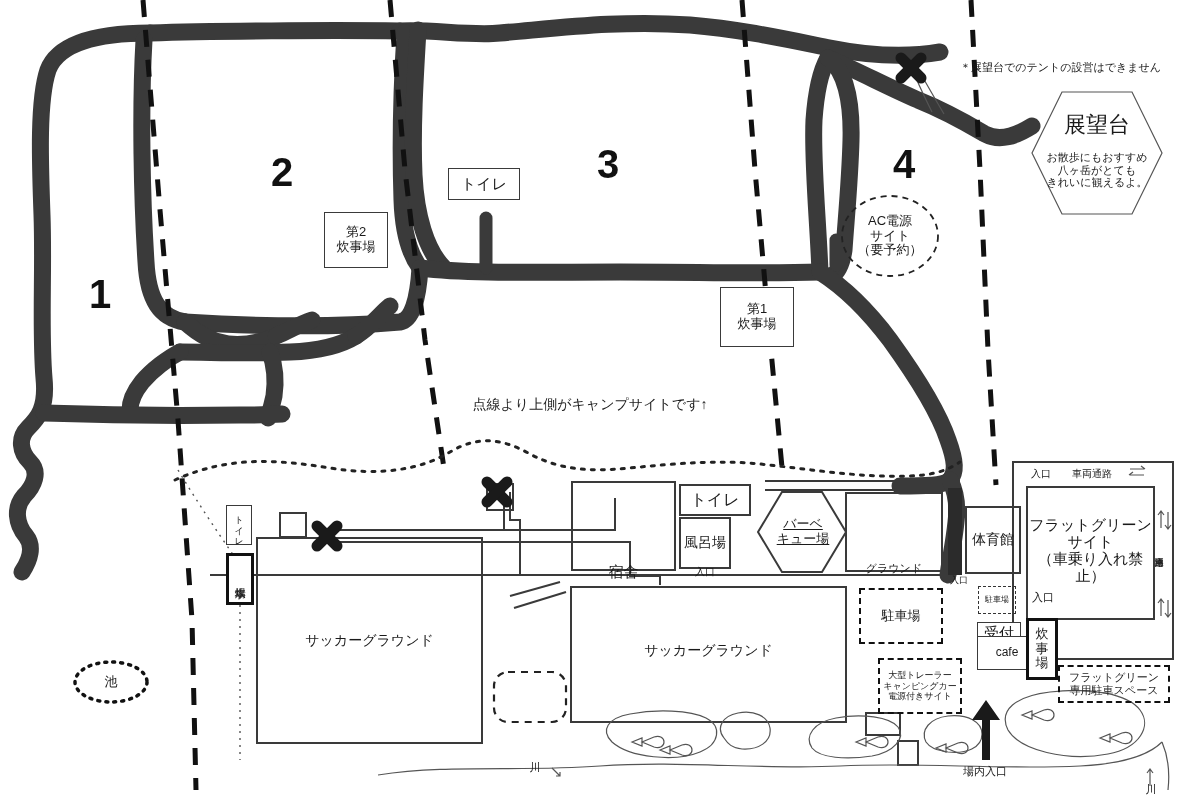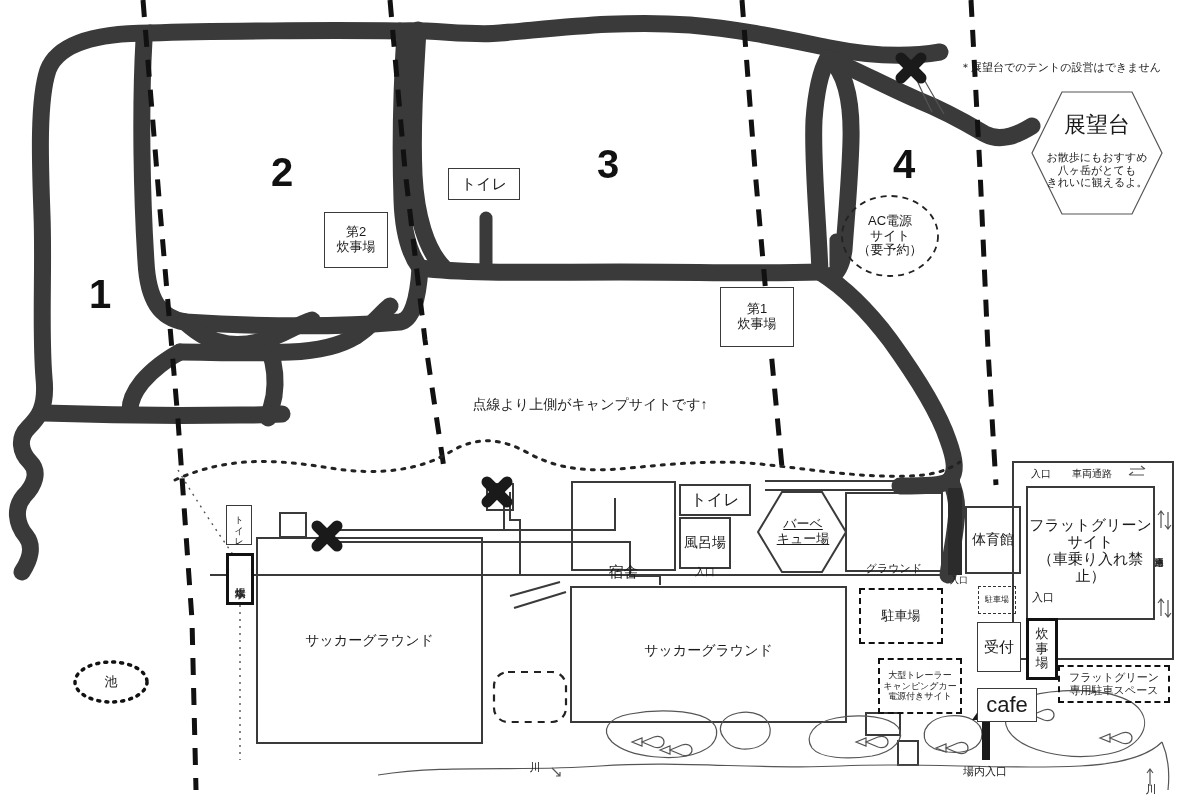--- a/index.html
+++ b/index.html
@@ -231,22 +231,22 @@
   <div class="lbl" style="left:846px;top:526px;width:96px;height:28px;font-size:11px;margin-top:28px;">グラウンド</div>
   <div class="lbl" style="left:966px;top:525px;width:54px;height:28px;font-size:14px;">体育館</div>
   <div class="lbl" style="left:944px;top:574px;width:30px;height:12px;font-size:9px;">入口</div>
 
   <div class="lbl dashbox" style="left:859px;top:588px;width:84px;height:56px;font-size:13px;">駐車場</div>
   <div class="lbl dashbox" style="left:878px;top:658px;width:84px;height:56px;font-size:9px;">大型トレーラー
 キャンピングカー
 電源付きサイト</div>
   <div class="lbl dashbox-thin" style="left:978px;top:586px;width:38px;height:28px;font-size:8px;">駐車場</div>
 
-  <div class="lbl boxed" style="left:977px;top:622px;width:44px;height:50px;font-size:15px;">受付</div>
-  <div class="lbl boxed" style="left:977px;top:688px;width:60px;height:34px;font-size:22px;">cafe</div>
+  <div class="lbl boxed" style="left:977px;top:622px;width:44px;height:22px;font-size:15px;">受付</div>
+  <div class="lbl boxed" style="left:977px;top:636px;width:60px;height:34px;font-size:12px;">cafe</div>
   <div class="lbl boxed-thick" style="left:1026px;top:618px;width:32px;height:62px;font-size:13px;">炊
 事
 場</div>
 
   <div class="lbl" style="left:1027px;top:515px;width:127px;height:70px;font-size:15px;">フラットグリーン
 サイト
 （車乗り入れ禁止）</div>
   <div class="lbl" style="left:1026px;top:466px;width:30px;height:16px;font-size:10px;">入口</div>
   <div class="lbl" style="left:1028px;top:589px;width:30px;height:16px;font-size:11px;">入口</div>
   <div class="lbl" style="left:1064px;top:466px;width:56px;height:16px;font-size:10px;">車両通路</div>

